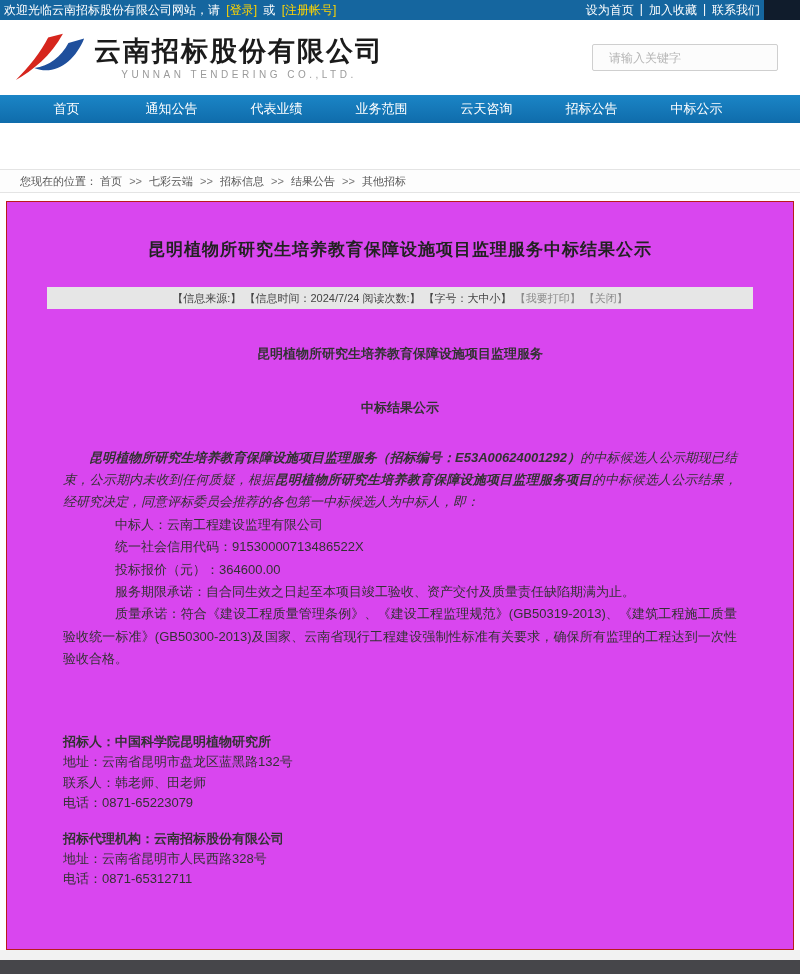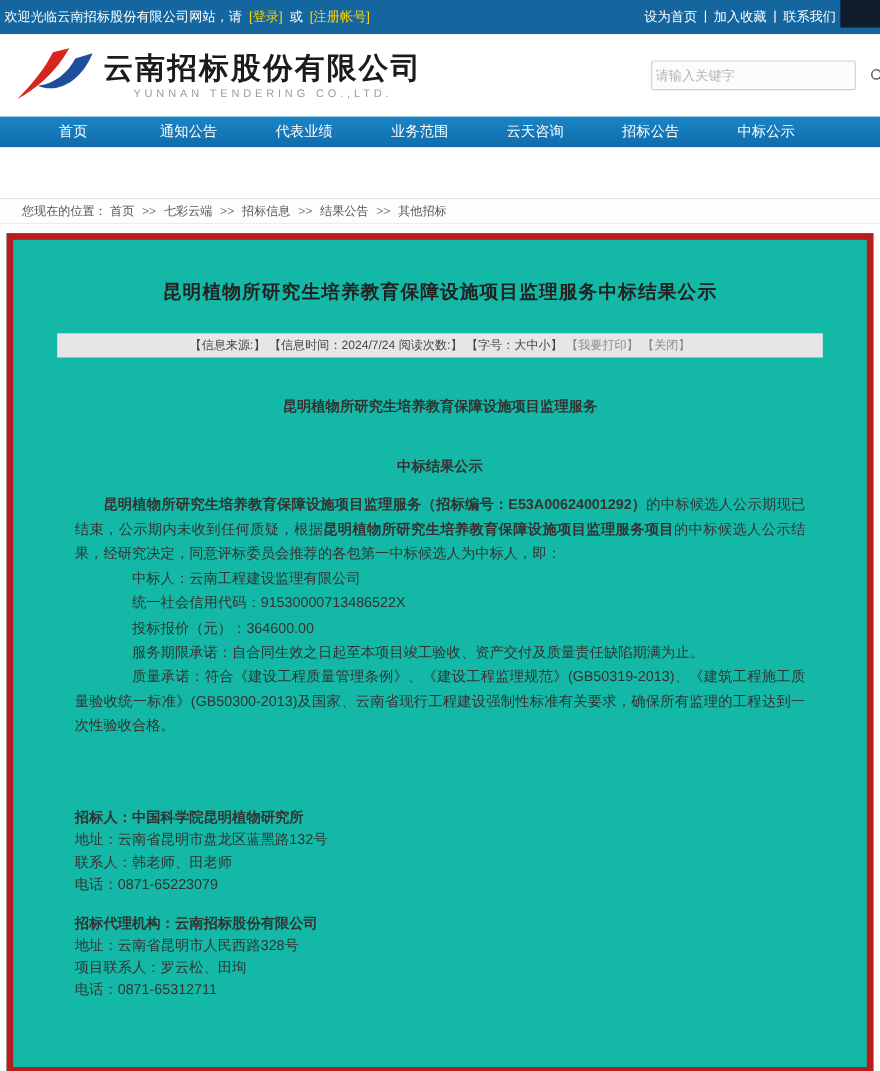--- a/index.html
+++ b/index.html
@@ -4,21 +4,21 @@
 <style>
   * { margin:0; padding:0; box-sizing:border-box; }
   html,body { width:800px; }
   body {
     font-family:"Liberation Sans","DejaVu Sans",sans-serif;
     background:#ffffff; color:#333;
   }
 
   
   .topbar {
-    height:31px; background:#15669f; color:#fff;
+    height:20px; background:#15669f; color:#fff;
     font-size:12px; display:flex; align-items:center;
     justify-content:space-between; padding:0 10px 0 4px;
     position:relative; overflow:hidden;
   }
   .topbar .yellow { color:#ffd400; cursor:pointer; }
   .topbar-left span { margin-right:3px; }
   .topbar-right { display:flex; gap:6px; margin-right:30px; white-space:nowrap; }
   .topbar-right .tlink { cursor:pointer; }
   .corner-box {
     position:absolute; right:0; top:0; width:36px; height:25px;
@@ -35,21 +35,21 @@
   .logo-text { display:flex; flex-direction:column; align-items:center; }
   .company-name {
     font-size:27px; font-weight:bold; color:#1b1b1b; letter-spacing:2px;
     line-height:30px;
   }
   .company-en {
     font-size:10px; color:#9a9a9a; letter-spacing:3.5px; margin-top:3px;
   }
   .search-box {
     width:186px; height:27px; border:1px solid #cfcfcf; background:#fcfcfc;
-    display:flex; align-items:center; padding:0 3px; border-radius:2px;gap:40px;
+    display:flex; align-items:center; padding:0 16px; border-radius:2px;gap:40px;
   }
   .search-box input {
     border:none; outline:none; background:transparent; flex:1;
     font-size:12px; color:#333; font-family:inherit;
   }
   .search-box input::placeholder { color:#b5b5b5; }
   .search-btn { cursor:pointer; display:flex; align-items:center; }
 
   
   .nav {
@@ -68,40 +68,40 @@
     height:24px; line-height:22px; border-top:1px solid #e4e4e4;
     border-bottom:1px solid #e4e4e4; background:#fdfdfd;
     font-size:11px; color:#555; padding-left:20px; white-space:nowrap;
   }
   .breadcrumb .crumb { cursor:pointer; }
   .breadcrumb .bsep { margin:0 4px; color:#777; }
   .spacer-mid { height:8px; background:#fff; }
 
   
   .content {
-    margin:0 6px; border:6px solid #b91c1c; background:#14b8a6;
+    margin:0 6px; border:1px solid #b91c1c; background:#d946ef;
     min-height:684px; padding:32px 0 60px;
   }
   .page-title {
     text-align:center; font-size:17px; font-weight:bold; color:#222;
     margin:4px 40px 0; letter-spacing:1px;
   }
   .info-bar {
     margin:26px 40px 0; background:#e6e6e6; height:22px; line-height:22px;
     text-align:center; font-size:11px; color:#444; white-space:nowrap;
   }
   .info-bar .muted { color:#8a8a8a; }
   .info-bar .fsize { cursor:pointer; }
   .info-bar .act { cursor:pointer; }
 
   .doc {
     margin:34px 56px 0; font-size:13px; color:#333; line-height:1.72;
   }
   .doc-title { text-align:center; font-weight:bold;margin-top:32px; }
-  .doc-para { text-indent:2em; margin-top:12px; text-align:justify; }
+  .doc-para { text-indent:2em; margin-top:27px; text-align:justify;font-style:italic; }
   .doc-detail { text-indent:4em; text-align:justify; }
   .contact-block { margin-top:62px; line-height:1.55; }
   .contact-block.second { margin-top:16px; }
   .contact-title { font-weight:bold; }
 
   .spacer-bottom { height:10px; background:#f2f2f2; }
 
   
   .footer {
     height:62px; background:#46464a; color:#d4d4d4;
@@ -211,21 +211,20 @@
     <div class="contact-block">
       <div class="contact-title">招标人：中国科学院昆明植物研究所</div>
       <div>地址：云南省昆明市盘龙区蓝黑路132号</div>
       <div>联系人：韩老师、田老师</div>
       <div>电话：0871-65223079</div>
     </div>
 
     <div class="contact-block second">
       <div class="contact-title">招标代理机构：云南招标股份有限公司</div>
       <div>地址：云南省昆明市人民西路328号</div>
-      <div>项目联系人：罗云松、田珣</div>
       <div>电话：0871-65312711</div>
     </div>
   </div>
 </div>
 
 <div class="spacer-bottom"></div>
 
 <div class="footer">
   <div class="footer-links">
     <span class="flink">网站声明</span>

